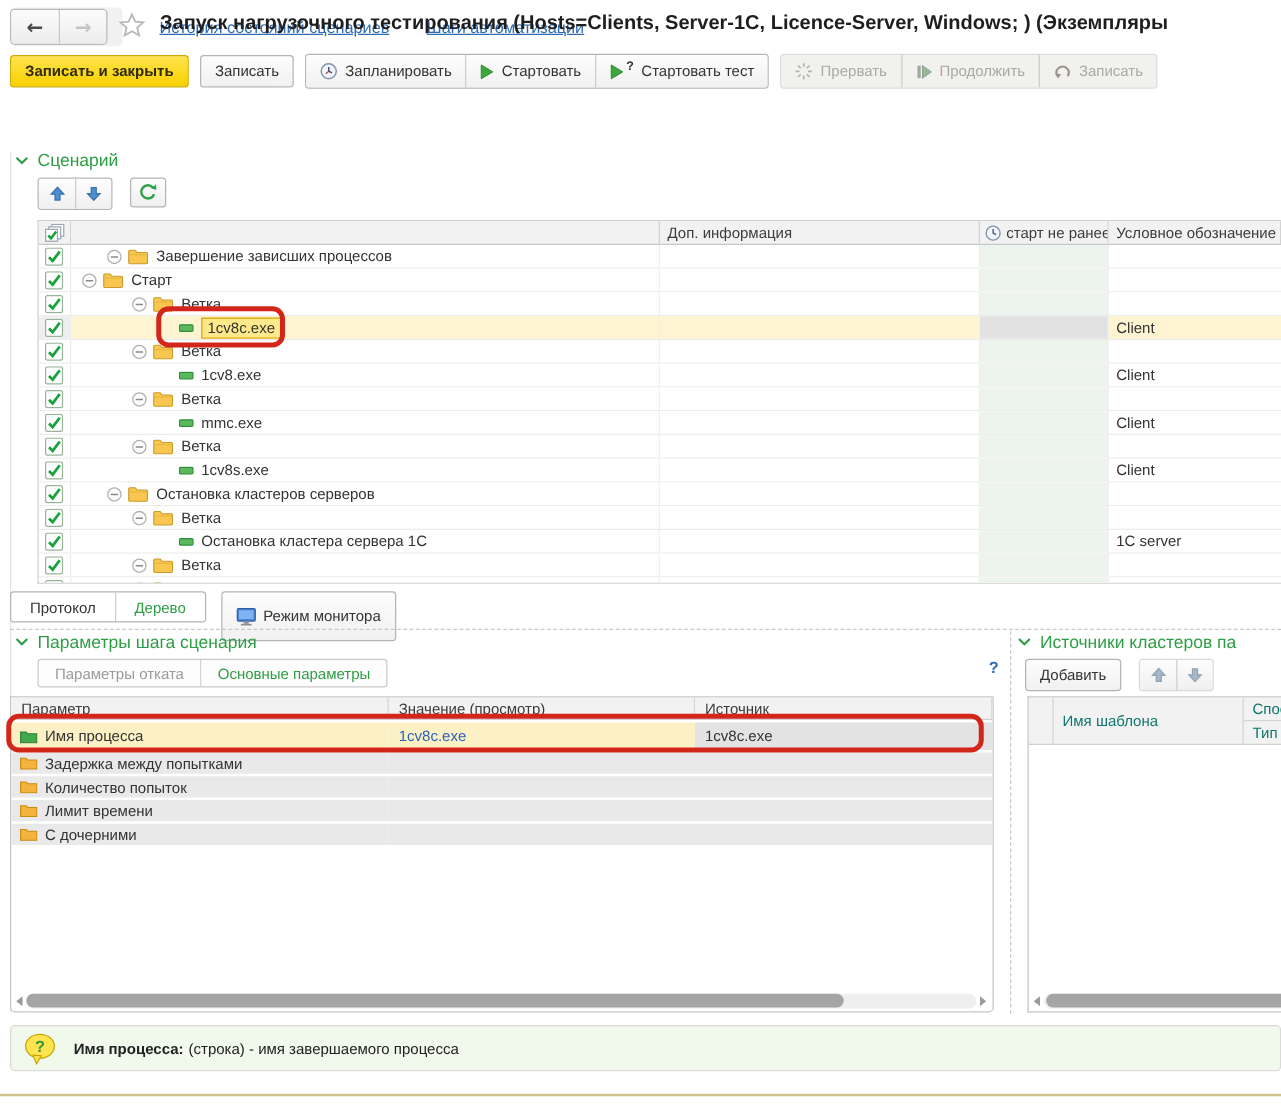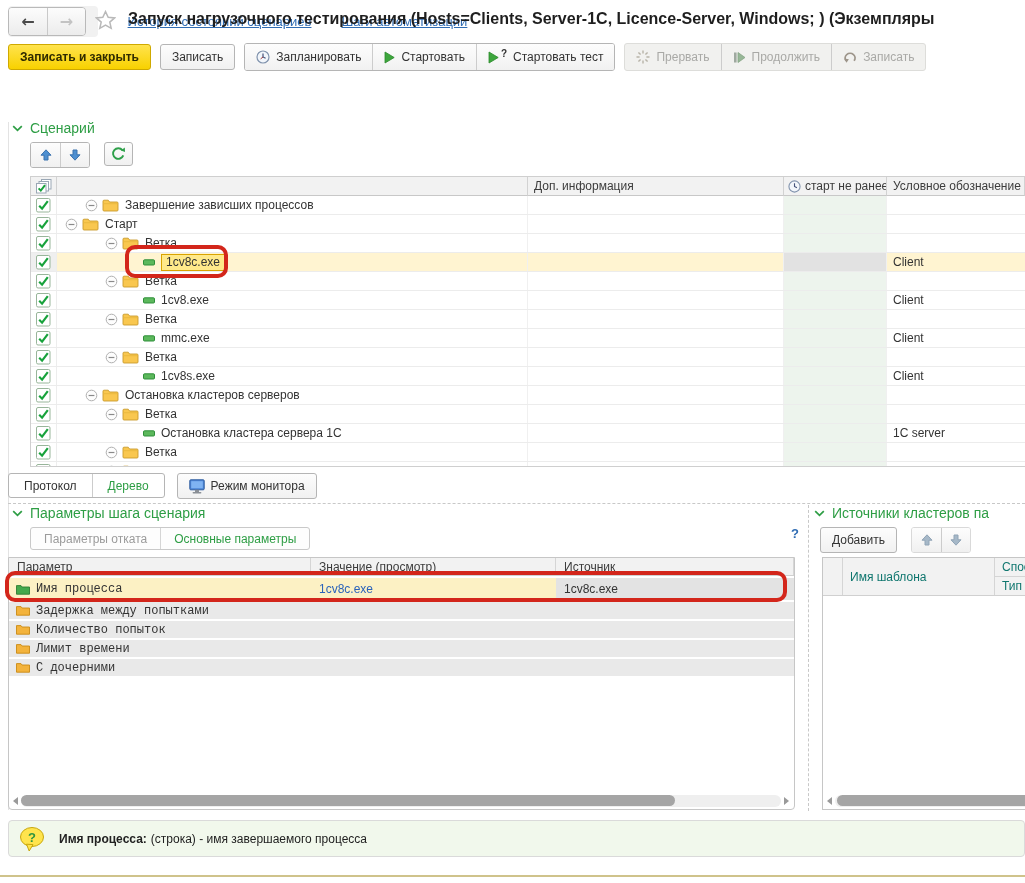--- a/index.html
+++ b/index.html
@@ -95,21 +95,21 @@
   .pt-act { color:#2E9E45; }
   .help-q { left:791px; top:526px; color:#2f6cb3; font-weight:bold; font-size:13px; cursor:pointer; }
 
   .param-table { left:8px; top:557px; width:787px; height:253px; border:1px solid #c6c6c6; border-radius:0 0 4px 4px; background:#fff; overflow:hidden; }
   .phead { display:flex; height:18px; background:#f2f2f2; border-bottom:1px solid #d0d0d0; color:#3c3c3c; }
   .phead > div { display:flex; align-items:center; padding-left:8px; border-right:1px solid #d5d5d5; overflow:hidden; white-space:nowrap; }
   .p1 { width:302px; flex:none; } .p2 { width:245px; flex:none; } .p3 { flex:1; }
   .prows { padding-top:2px; }
   .param-row { display:flex; height:17px; margin-bottom:2px; }
   .param-row > div { display:flex; align-items:center; overflow:hidden; white-space:nowrap; background:#e9e9e9; }
-  .param-row .p1 { padding-left:7px; gap:6px;font-family:Liberation Mono, monospace; }
+  .param-row .p1 { padding-left:7px; gap:6px; }
   .param-row .p2, .param-row .p3 { padding-left:8px; }
   .param-row.selected { height:22px; }
   .param-row.selected .p1, .param-row.selected .p2 { background:#FCF1C4; }
   .param-row.selected .p3 { background:#e3e3e3; }
   .val-blue { color:#2b63ba; }
 
   
   .sec3-h { left:814px; top:505px; width:211px; overflow:hidden; }
   .fill-btns { left:820px; top:527px; display:flex; gap:14px; }
   .fill-table { left:822px; top:557px; width:203px; height:253px; border:1px solid #c6c6c6; border-right:none; background:#fff; overflow:hidden; }
@@ -700,21 +700,21 @@
     </div>
 </div>
 
 <div class="annot annot-tree"></div>
 
 <div class="abs tree-footer">
   <span class="vtab-group">
     <span class="vtab">Протокол</span>
     <span class="vtab activ">Дерево</span>
   </span>
-  <button class="btn" style="height:26px">
+  <button class="btn" style="height:40px">
     <span class="ico">
         <svg width="16" height="15" viewBox="0 0 16 15">
           <rect x="0.8" y="0.8" width="14.4" height="10" rx="1" fill="#4D86D8" stroke="#2F5D9E"></rect>
           <rect x="2.2" y="2.2" width="11.6" height="7" fill="#7FB3F2"></rect>
           <rect x="6" y="10.8" width="4" height="2.2" fill="#8a8f96"></rect>
           <rect x="3.6" y="13" width="8.8" height="1.4" rx="0.7" fill="#8a8f96"></rect>
         </svg>
       </span>
     <span>Режим монитора</span>
   </button>

